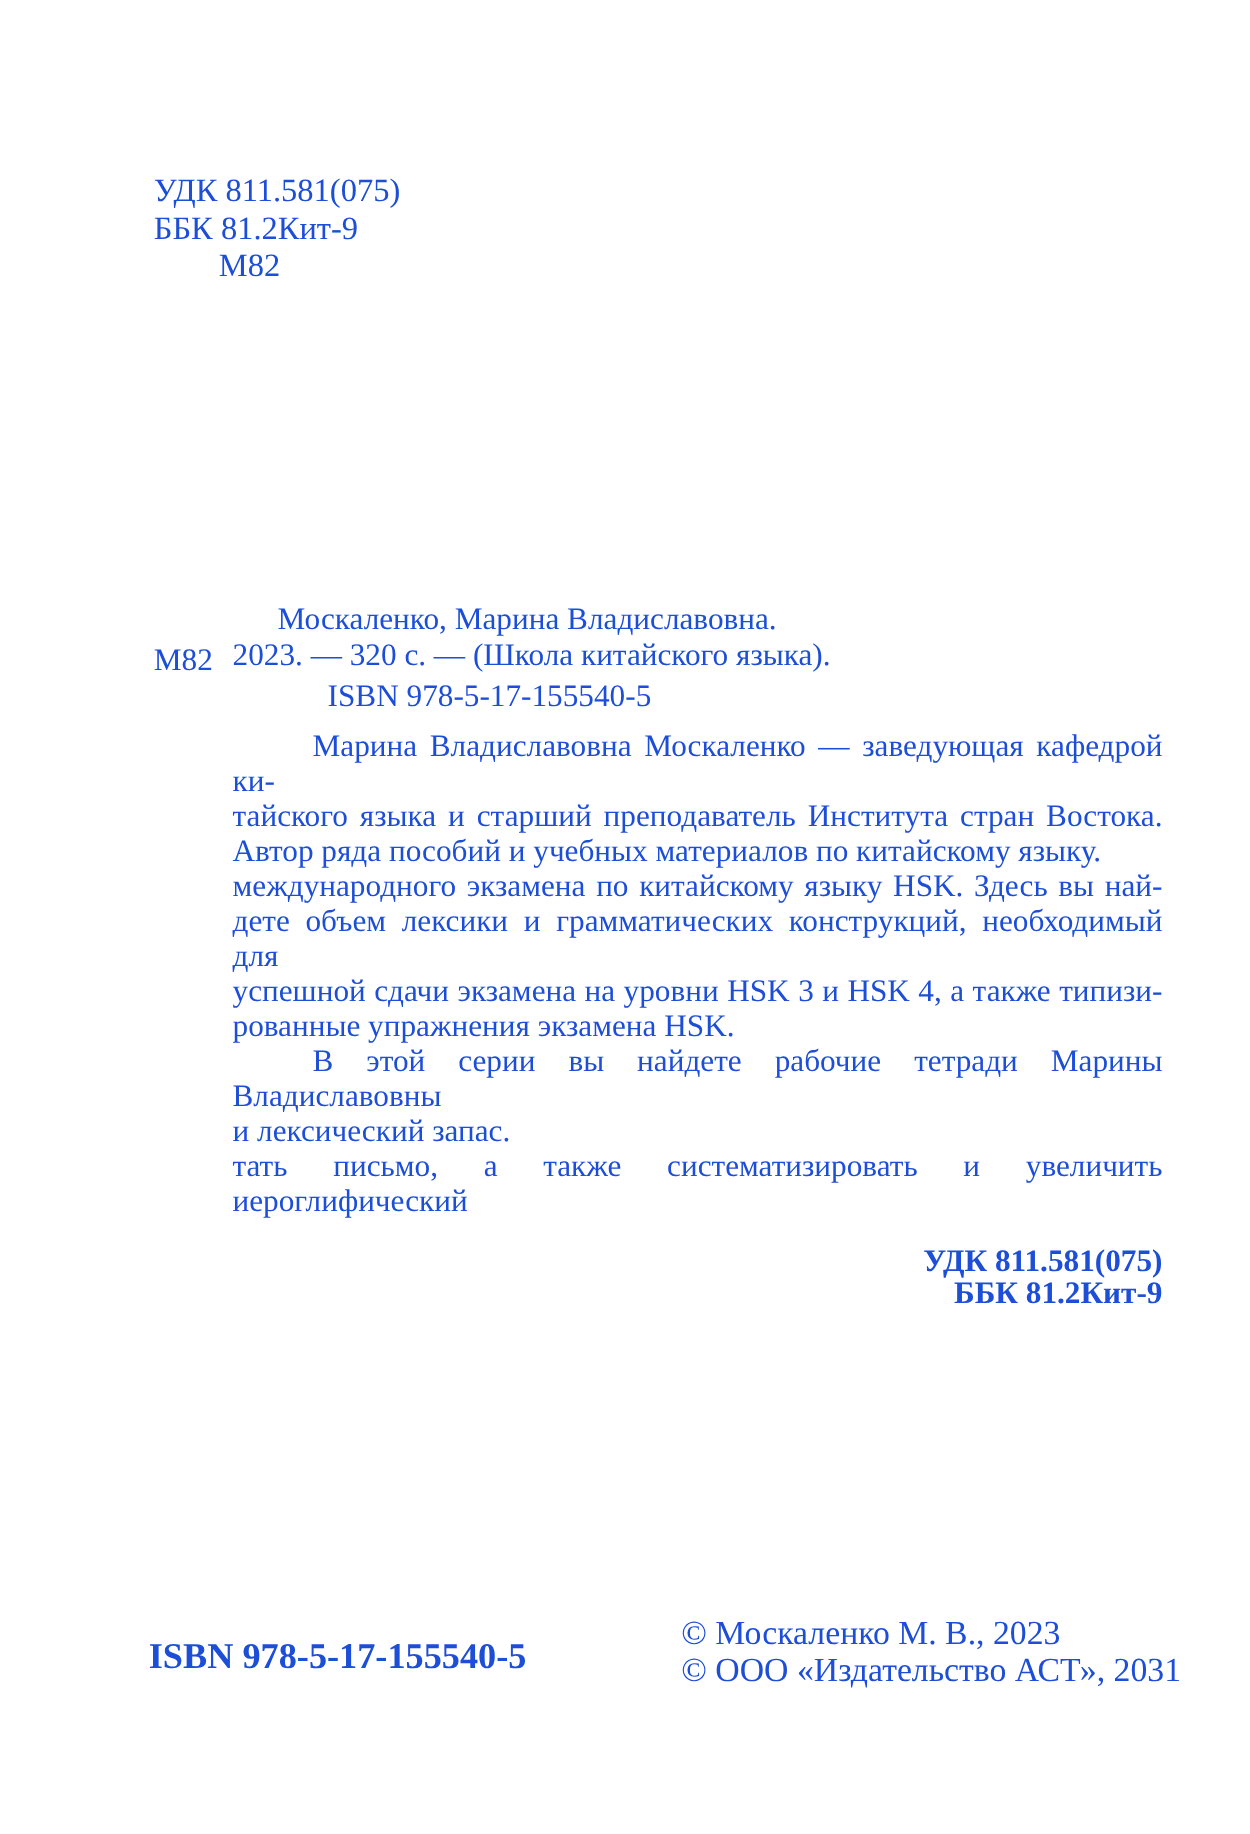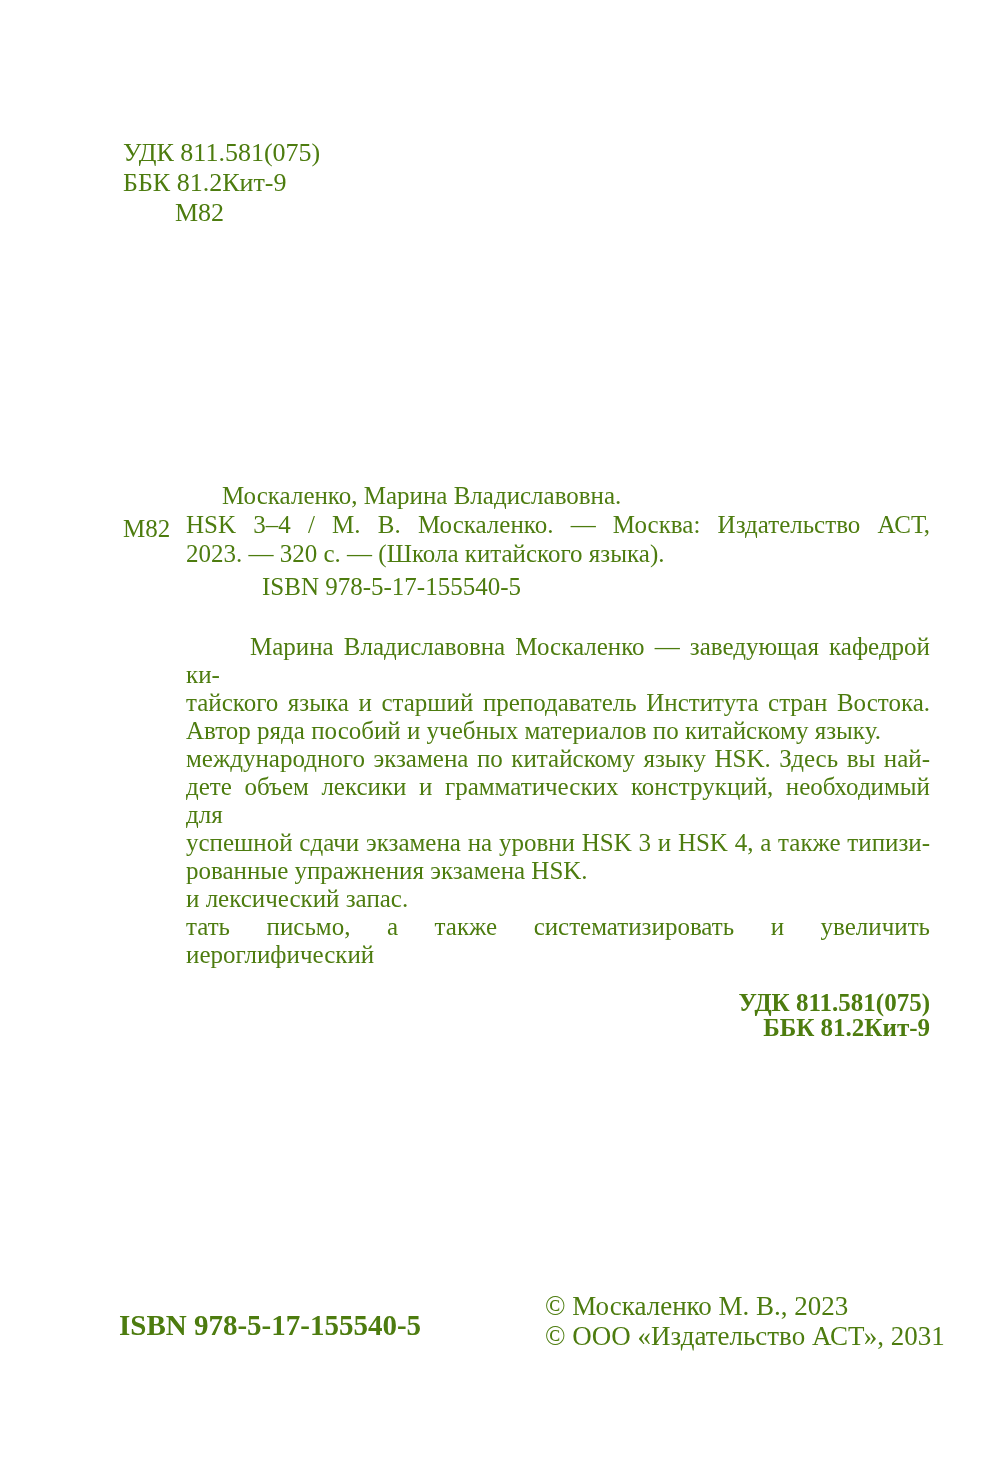--- a/index.html
+++ b/index.html
@@ -6,21 +6,21 @@
     margin: 0;
     padding: 0;
     background: #ffffff;
   }
   .page {
     position: relative;
     width: 1000px;
     height: 1467px;
     background: #ffffff;
     font-family: "Liberation Serif", "DejaVu Serif", serif;
-    color: #4d7c0f;
+    color: #1d4ed8;
     overflow: hidden;
   }
 
   
   .top-block {
     position: absolute;
     left: 123px;
     top: 138px;
     font-size: 26px;
     line-height: 30px;
@@ -59,21 +59,21 @@
     text-align-last: justify;
   }
   .ind-biblio { text-indent: 52px; }
   .ind-para   { text-indent: 64px; }
 
   .isbn-line {
     line-height: 29px;
     margin-top: 4px;
     text-indent: 76px;
   }
-  .para-first { margin-top: 32px; font-family: Liberation Serif, serif; }
+  .para-first { margin-top: 12px; font-family: Liberation Serif, serif; }
 
   .udk-right {
     margin-top: 21px;
     font-weight: bold;
     text-align: right;
     line-height: 25px;
   }
 
   
   .footer-isbn {
@@ -102,39 +102,39 @@
     <div>УДК 811.581(075)</div>
     <div>ББК 81.2Кит-9</div>
     <div class="code-line">М82</div>
   </div>
 
   <div class="margin-code">М82</div>
 
   <div class="record">
     <div class="rec-header">Москаленко, Марина Владиславовна.</div>
 
-    <div class="biblio-line jfull">HSK 3–4 / М. В. Москаленко. — Москва: Издательство АСТ,</div>
     <div class="biblio-line">2023. — 320 с. — (Школа китайского языка).</div>
 
     <div class="isbn-line">ISBN 978-5-17-155540-5</div>
 
     <div class="para para-first">
       <div class="para-line jfull ind-para">Марина Владиславовна Москаленко — заведующая кафедрой ки-</div>
       <div class="para-line jfull">тайского языка и старший преподаватель Института стран Востока.</div>
       <div class="para-line">Автор ряда пособий и учебных материалов по китайскому языку.</div>
     </div>
 
     <div class="para">
       <div class="para-line jfull">международного экзамена по китайскому языку HSK. Здесь вы най-</div>
       <div class="para-line jfull">дете объем лексики и грамматических конструкций, необходимый для</div>
       <div class="para-line jfull">успешной сдачи экзамена на уровни HSK 3 и HSK 4, а также типизи-</div>
       <div class="para-line">рованные упражнения экзамена HSK.</div>
     </div>
 
     <div class="para">
+      <div class="para-line jfull ind-para">В этой серии вы найдете рабочие тетради Марины Владиславовны</div>
       <div class="para-line">и лексический запас.</div>
       <div class="para-line jfull">тать письмо, а также систематизировать и увеличить иероглифический</div>
     </div>
 
     <div class="udk-right">
       <div>УДК 811.581(075)</div>
       <div>ББК 81.2Кит-9</div>
     </div>
   </div>
 

